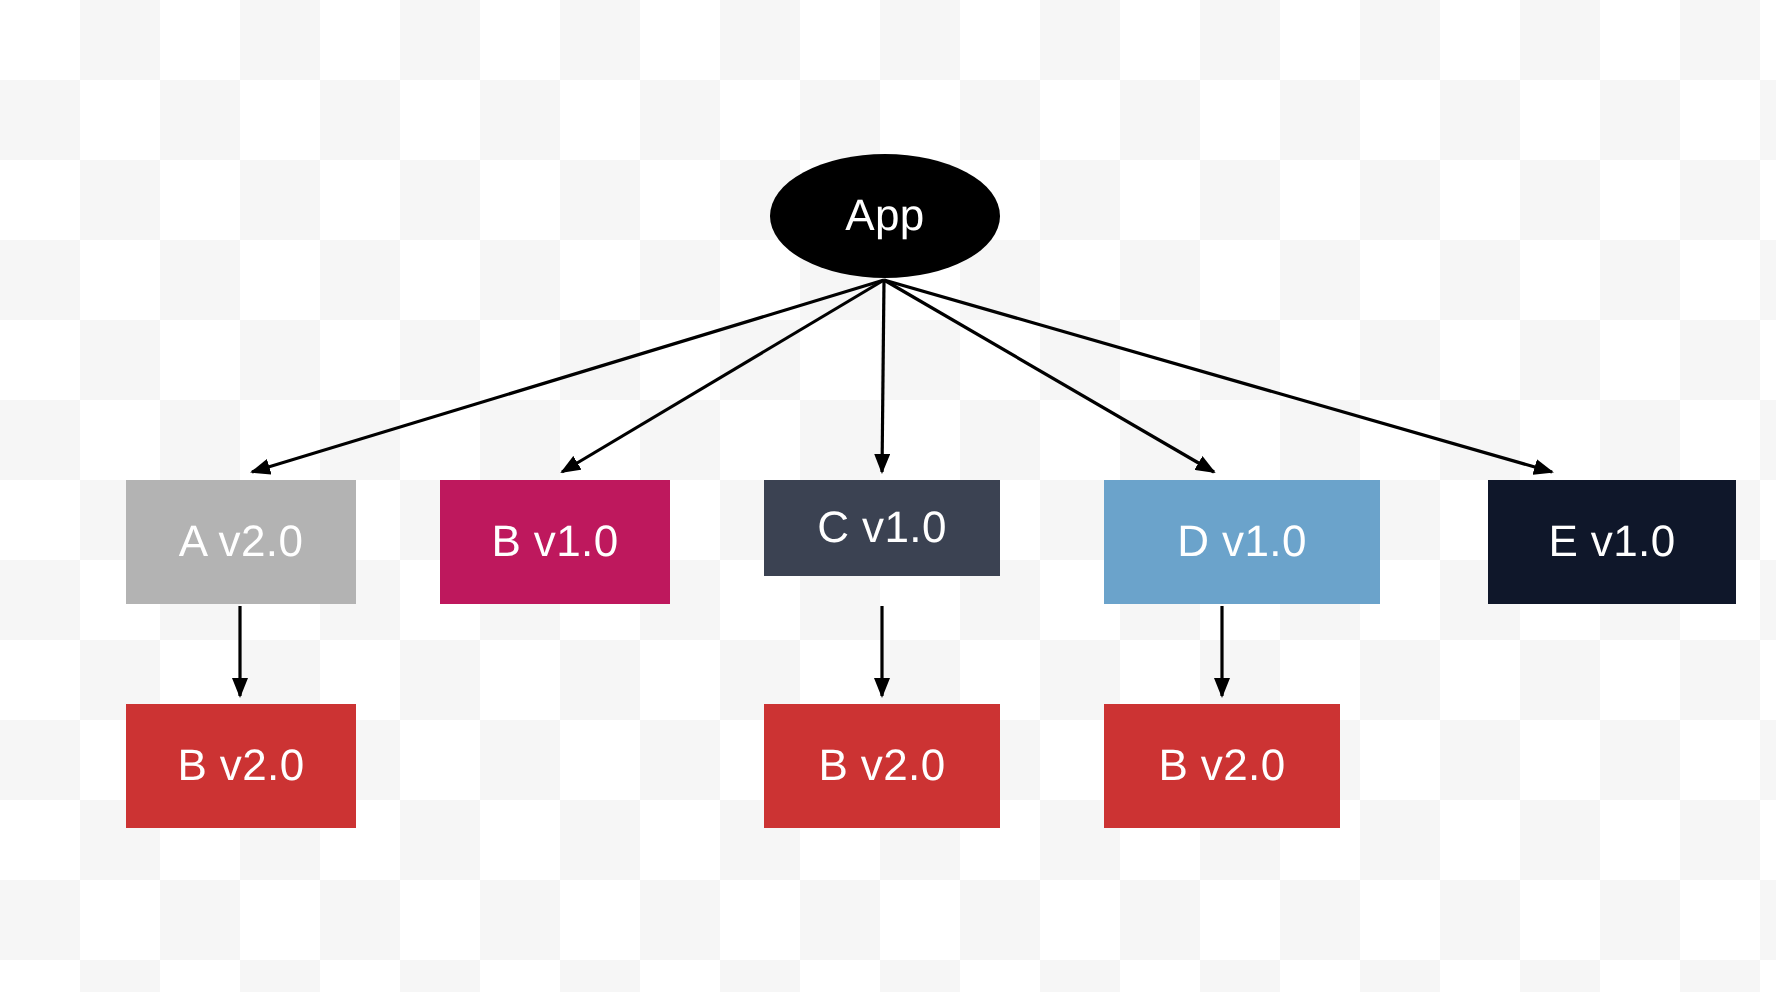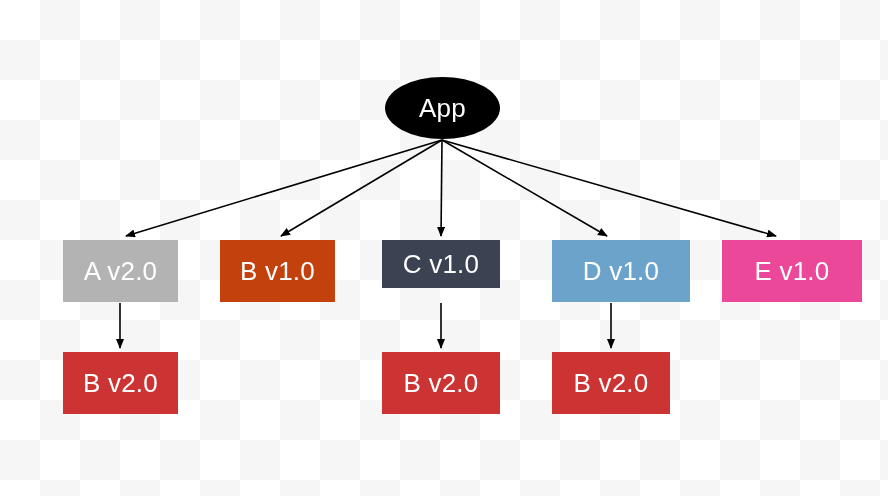--- a/index.html
+++ b/index.html
@@ -30,21 +30,21 @@
     width: 888px;
     height: 496px;
     pointer-events: none;
   }
   .node {
     position: absolute;
     display: flex;
     align-items: center;
     justify-content: center;
     color: #ffffff;
-    font-size: 26px;
+    font-size: 22px;
     line-height: 1;
     letter-spacing: 0.2px;
     white-space: nowrap;
     box-sizing: border-box;
   }
   .node-root {
     border-radius: 50%;
   }
   .node-box {
     border-radius: 0;
@@ -73,30 +73,30 @@
       </g>
   </svg>
 
   <div id="nodes-group">
       <div class="node node-root" style="left: 385px; top: 77px; width: 115px; height: 62px; background: rgb(0, 0, 0);">
         <span>App</span>
       </div>
       <div class="node node-box" style="left: 63px; top: 240px; width: 115px; height: 62px; background: rgb(179, 179, 179);">
         <span>A v2.0</span>
       </div>
-      <div class="node node-box" style="left: 220px; top: 240px; width: 115px; height: 62px; background: #c2410c;">
+      <div class="node node-box" style="left: 220px; top: 240px; width: 115px; height: 62px; background: #be185d;">
         <span>B v1.0</span>
       </div>
       <div class="node node-box" style="left: 382px; top: 240px; width: 118px; height: 48px; background: rgb(59, 66, 82);">
         <span>C v1.0</span>
       </div>
       <div class="node node-box" style="left: 552px; top: 240px; width: 138px; height: 62px; background: rgb(107, 163, 203);">
         <span>D v1.0</span>
       </div>
-      <div class="node node-box" style="left: 722px; top: 240px; width: 140px; height: 62px; background: #ec4899;">
+      <div class="node node-box" style="left: 744px; top: 240px; width: 124px; height: 62px; background: #0f172a;">
         <span>E v1.0</span>
       </div>
       <div class="node node-box" style="left: 63px; top: 352px; width: 115px; height: 62px; background: rgb(204, 51, 51);">
         <span>B v2.0</span>
       </div>
       <div class="node node-box" style="left: 382px; top: 352px; width: 118px; height: 62px; background: rgb(204, 51, 51);">
         <span>B v2.0</span>
       </div>
       <div class="node node-box" style="left: 552px; top: 352px; width: 118px; height: 62px; background: rgb(204, 51, 51);">
         <span>B v2.0</span>

